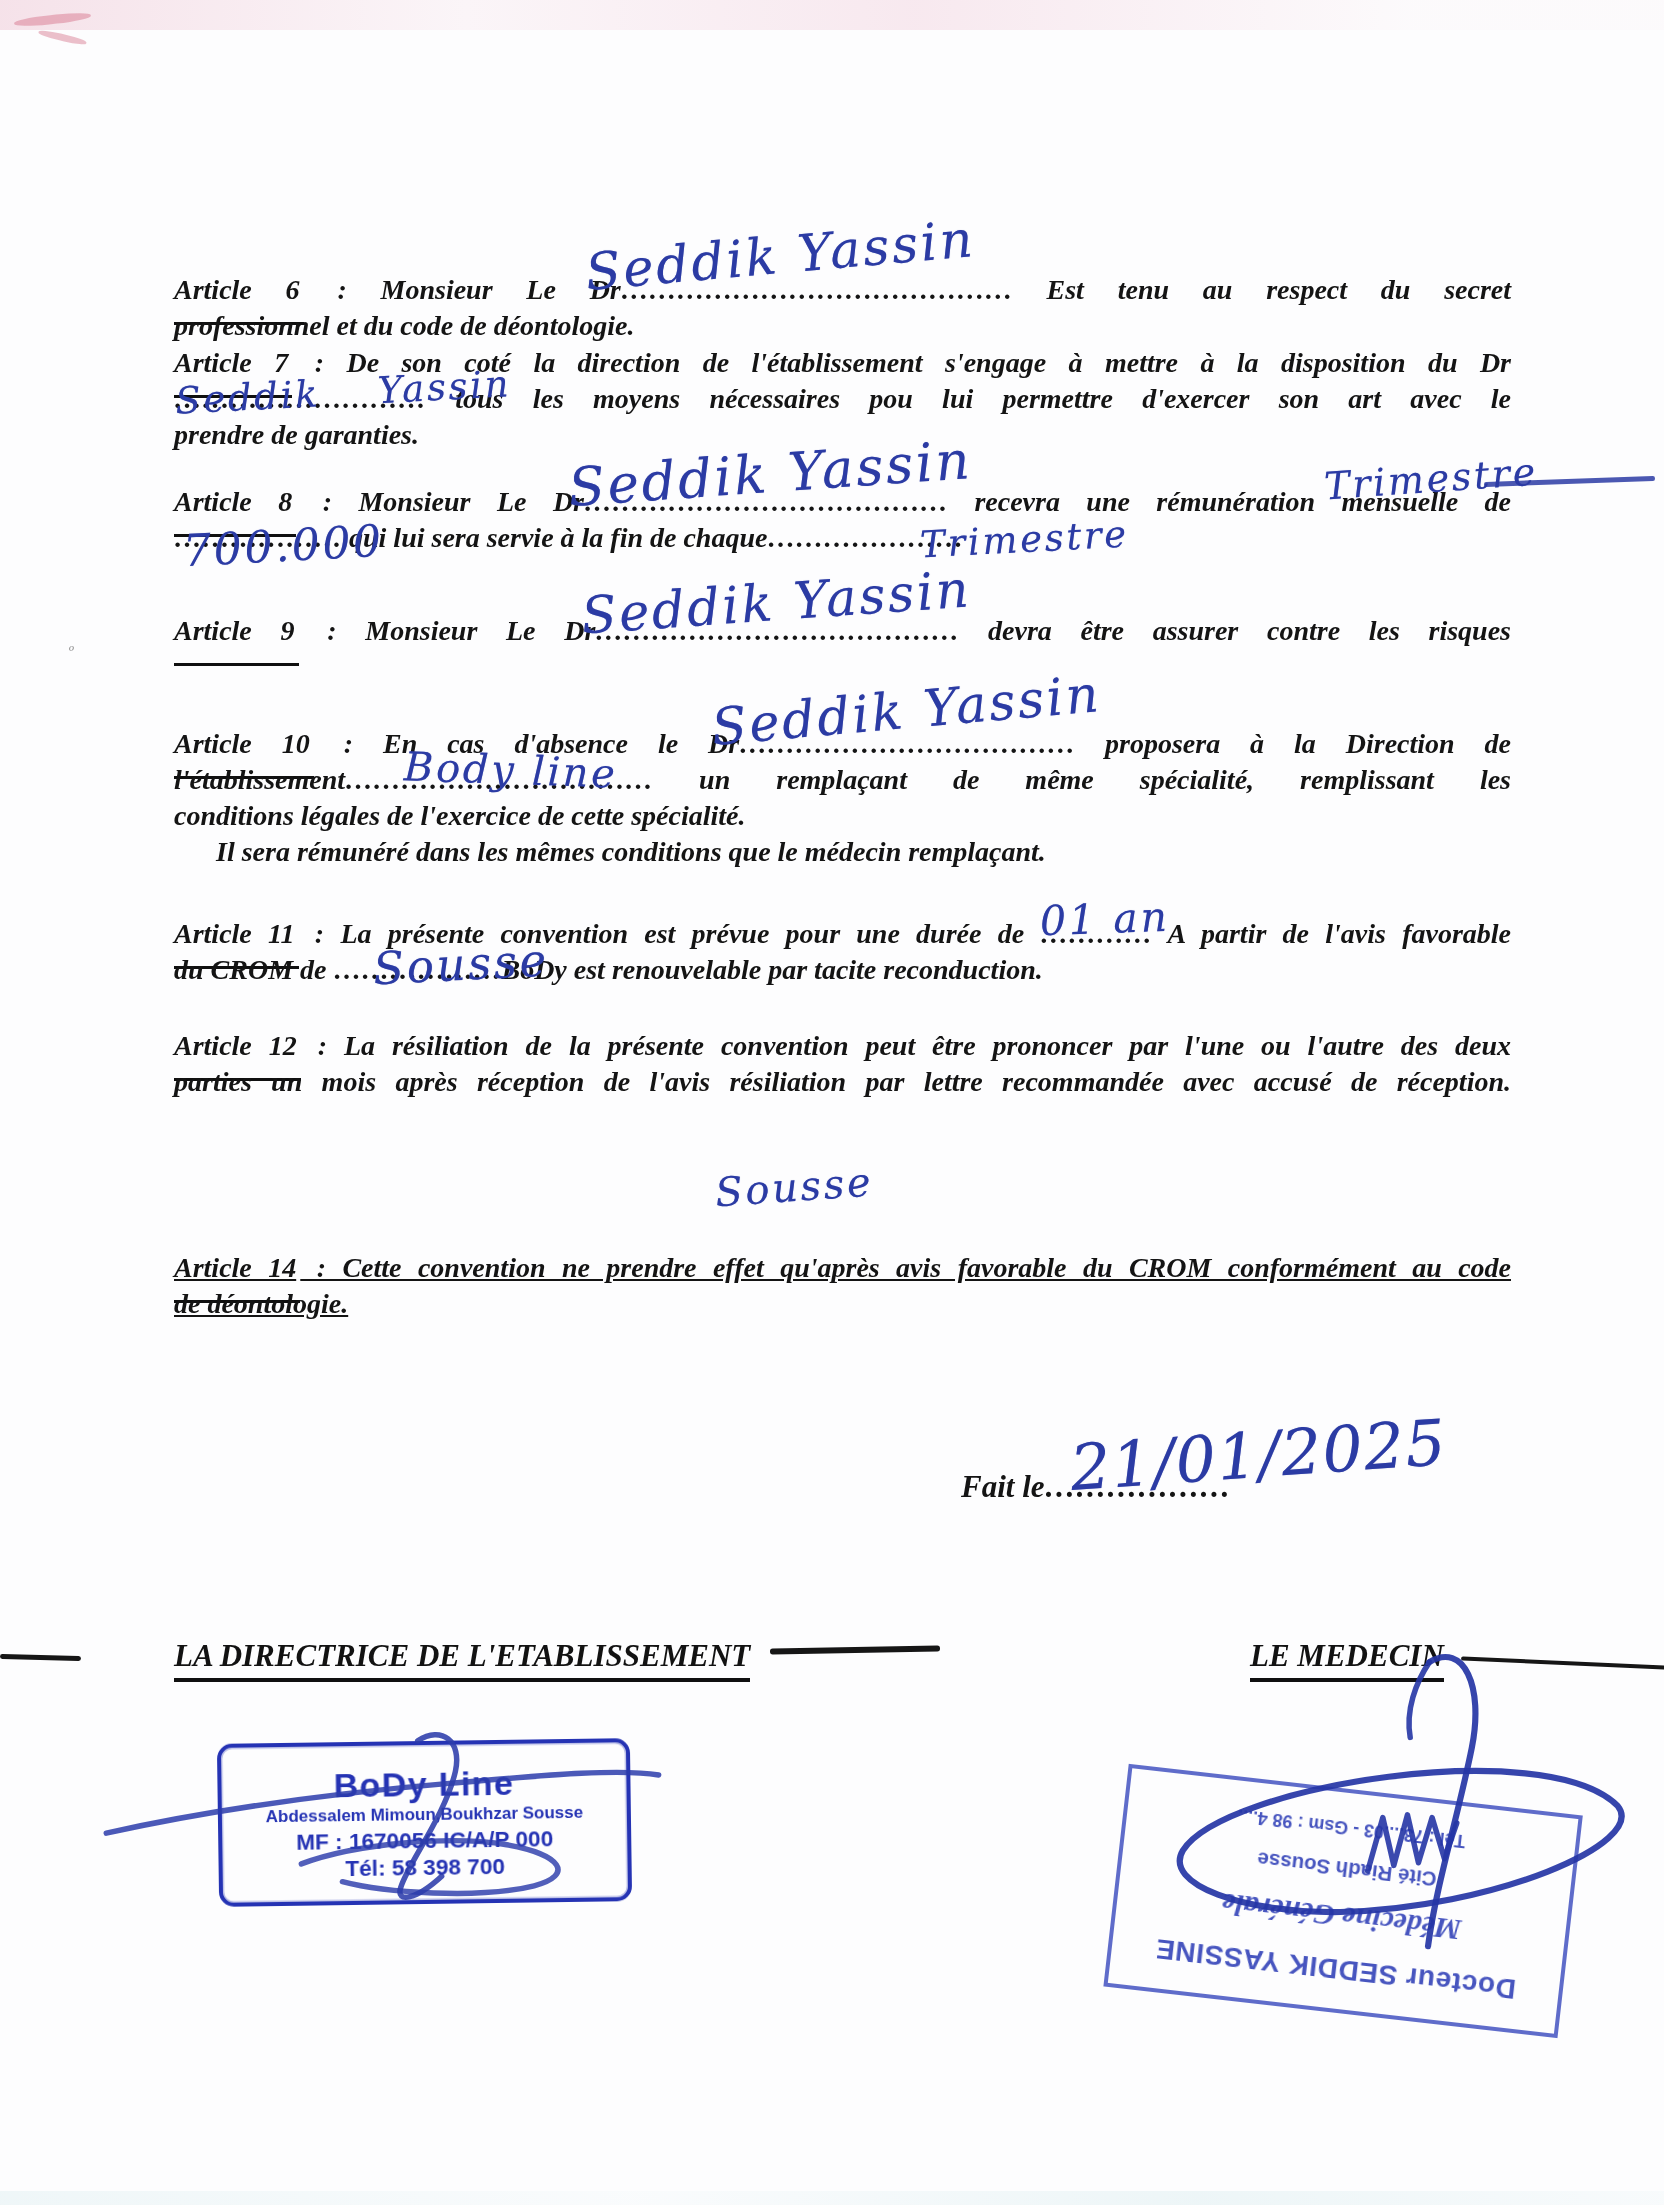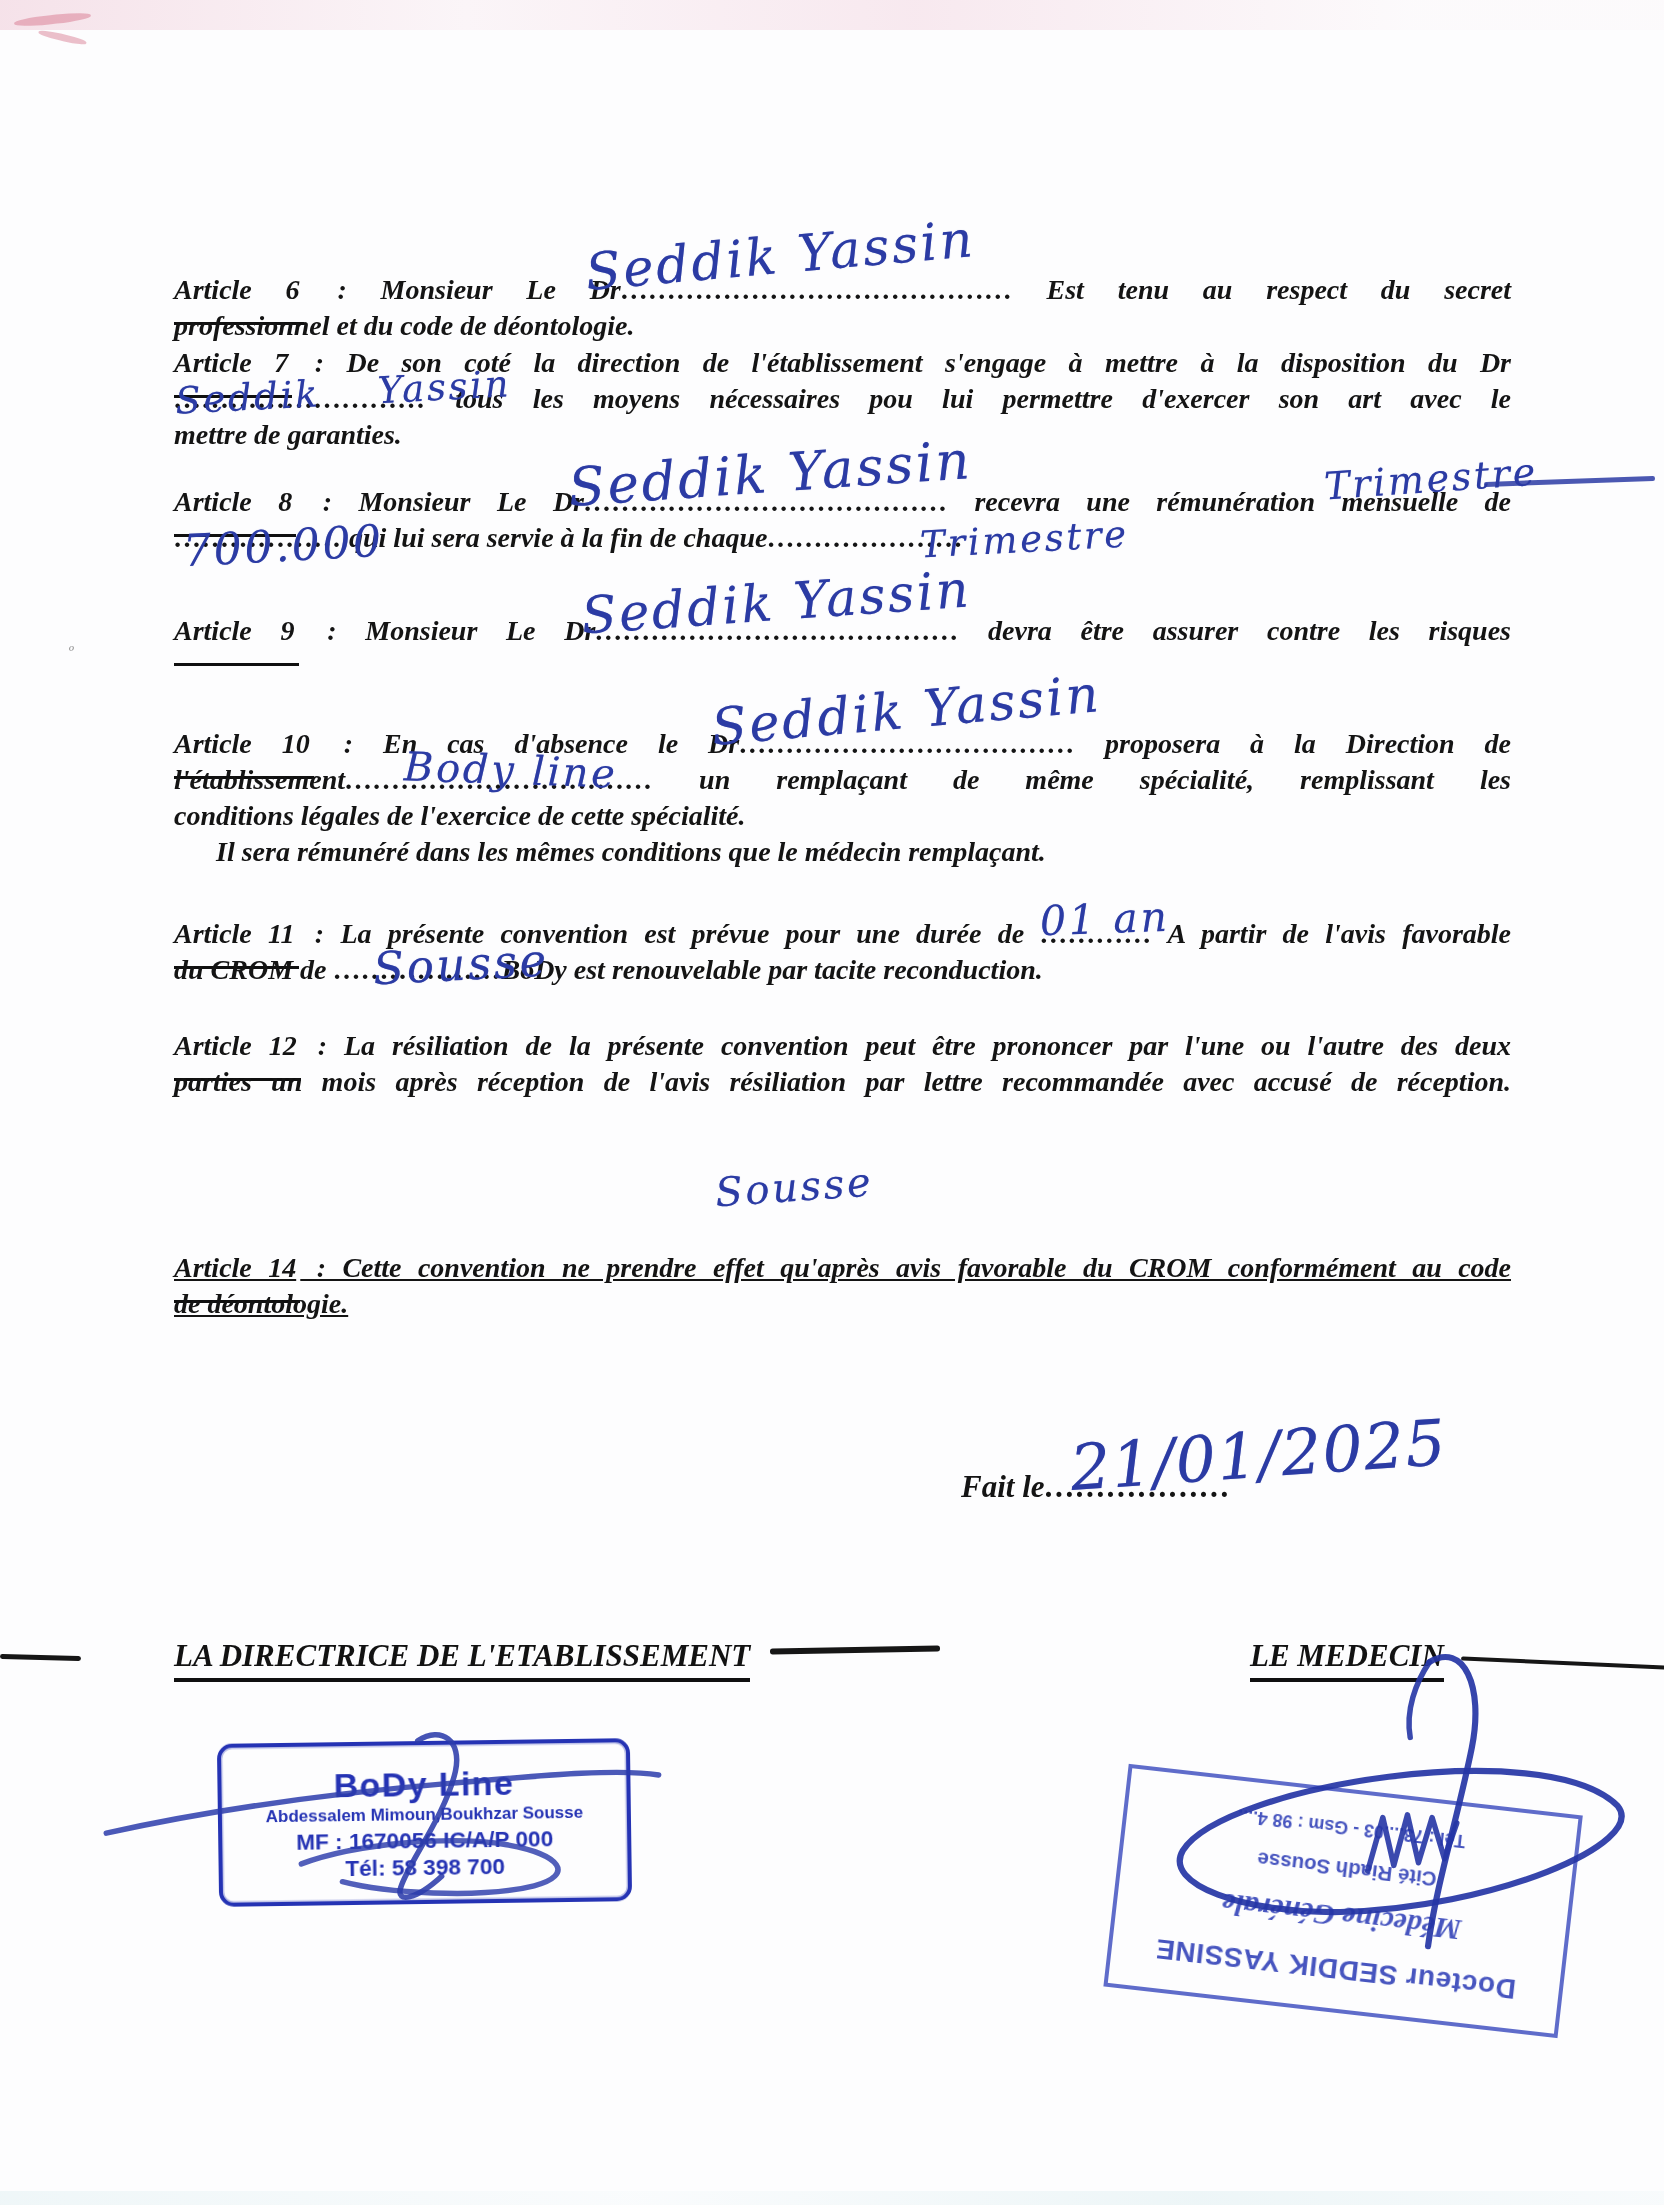--- a/index.html
+++ b/index.html
@@ -72,21 +72,21 @@
   <span class="speck" style="left:68px;top:642px;">º</span>
 
   <section class="art" style="top:272px;">
     <div class="line"><span class="head">Article  6</span><span> :  Monsieur  Le  Dr……………………………………  Est  tenu  au  respect  du  secret</span></div>
     <div class="line last">professionnel et du code de déontologie.</div>
   </section>
 
   <section class="art" style="top:345px;">
     <div class="line"><span class="head">Article  7</span><span> :   De son coté la direction de l'établissement s'engage à mettre à la disposition du Dr</span></div>
     <div class="line">……………………… tous les moyens nécessaires pou lui permettre d'exercer son art avec le</div>
-    <div class="line last">mettre de garanties.</div>
+    <div class="line last">prendre de garanties.</div>
   </section>
 
   <section class="art" style="top:484px;">
     <div class="line"><span class="head">Article 8</span><span> : Monsieur Le Dr………………………………… recevra une rémunération mensuelle de</span></div>
     <div class="line last">……………… qui lui sera servie à la fin de chaque…………………</div>
   </section>
 
   <section class="art" style="top:613px;">
     <div class="line"><span class="head">Article 9</span><span> : Monsieur Le Dr………………………………… devra être assurer contre les risques</span></div>
   </section>

